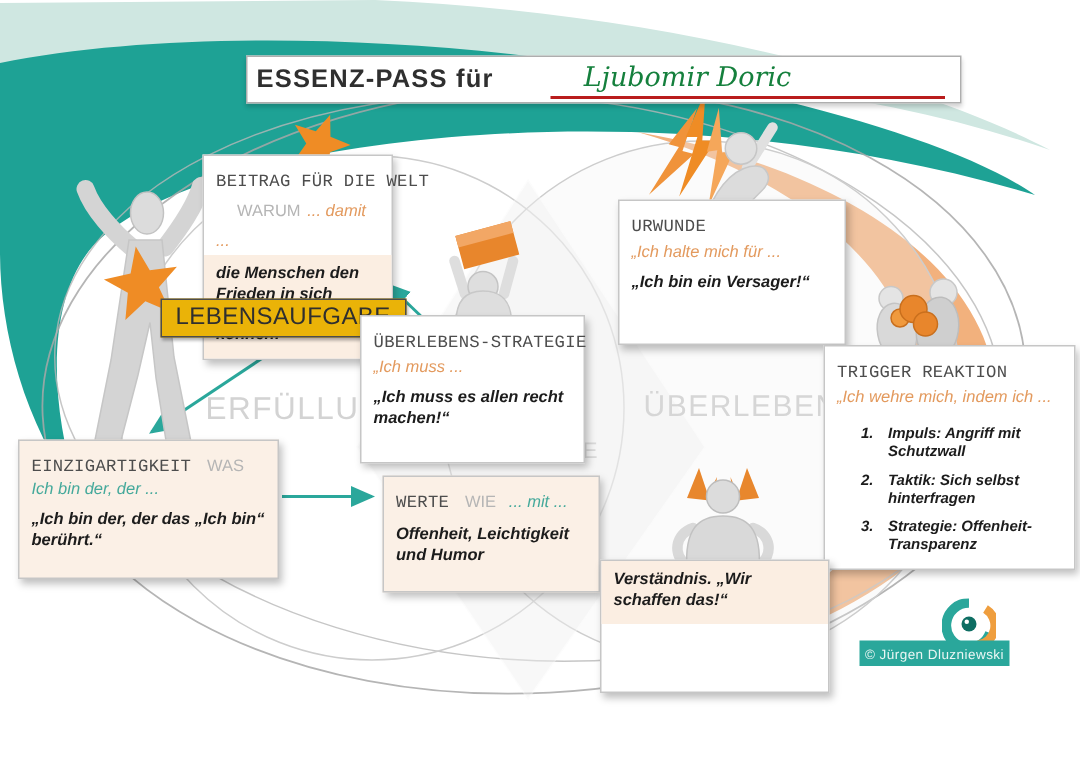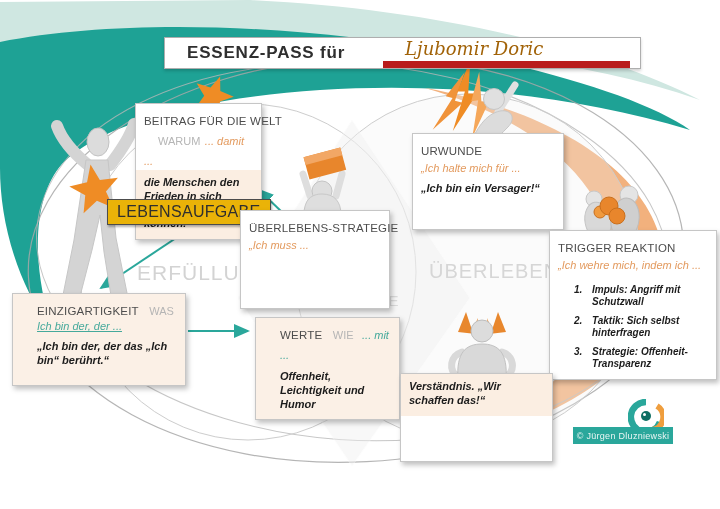--- a/index.html
+++ b/index.html
@@ -3,36 +3,36 @@
 <meta charset="utf-8">
 <style>
   html,body{margin:0;padding:0;background:#fff;}
   .canvas{position:relative;width:720px;height:509px;background:#fff;overflow:hidden;
           font-family:"Liberation Sans","DejaVu Sans",sans-serif;}
   .bg{position:absolute;left:0;top:0;}
 
   
   .titlebar{position:absolute;left:164px;top:37px;width:477px;height:32px;background:#fff;
             border:1px solid #aeaeae;box-shadow:0 2px 3px rgba(0,0,0,.18);
-            display:flex;align-items:center;padding:0 10px 0 22px;box-sizing:border-box;}
+            display:flex;align-items:center;padding:0 10px 0 6px;box-sizing:border-box;}
   .titlebar .t1{font-weight:bold;font-size:17px;letter-spacing:.8px;color:#2f2f2f;white-space:nowrap;}
-  .titlebar .nameline{flex:1;margin-left:38px;border-bottom:7px solid #b91c1c;
+  .titlebar .nameline{flex:1;margin-left:38px;border-bottom:2px solid #b91c1c;
             font-family:"DejaVu Serif","Liberation Serif",serif;font-style:italic;
-            font-size:18px;color:#a16207;padding:0 0 2px 22px;white-space:nowrap;}
+            font-size:18px;color:#15803d;padding:0 0 2px 22px;white-space:nowrap;}
 
   
   .card{position:absolute;background:#fff;border:1px solid #c6c6c6;
         box-shadow:2px 3px 5px rgba(0,0,0,.25);box-sizing:border-box;line-height:1.25;}
   .card .hd{padding:6px 8px 0 8px;}
-  .card-title{font-size:11.5px;color:#4d4d4d;letter-spacing:.2px;white-space:nowrap;}
+  .card-title{font-size:11.5px;color:#4d4d4d;letter-spacing:.2px;white-space:nowrap;font-family:Liberation Mono, monospace;}
   .kw{color:#b5b5b5;margin-left:6px;font-size:11px;}
   .prompt{font-style:italic;color:#e39a5e;font-size:11px;margin-top:2px;}
   .prompt-teal{font-style:italic;color:#45a99b;font-size:11px;margin-left:4px;}
   .stmt{font-style:italic;font-weight:bold;color:#1c1c1c;font-size:11px;padding:6px 8px 8px 8px;}
-  .peach{background:#fbf0e6;padding-left:16px;}
+  .peach{background:#fbf0e6;}
   .stmt-peach{background:#fbeee2;}
 
   .card-beitrag{left:135px;top:103px;width:127px;min-height:93px;}
   .card-einzigartigkeit{left:12px;top:293px;width:174px;min-height:93px;}
   .card-ueberlebens{left:240px;top:210px;width:150px;min-height:99px;}
   .card-werte{left:255px;top:317px;width:145px;min-height:78px;}
   .card-urwunde{left:412px;top:133px;width:152px;min-height:97px;}
   .card-trigger{left:549px;top:230px;width:168px;min-height:116px;}
   .card-belohnung{left:400px;top:373px;width:153px;min-height:89px;}
 
@@ -168,30 +168,31 @@
     </div>
     <div class="stmt stmt-peach">die Menschen den Frieden in sich selbst erkennen können!</div>
   </div>
 
   <div class="tag">LEBENSAUFGABE</div>
 
   <div class="card card-einzigartigkeit peach">
     <div class="hd">
       <span class="card-title">EINZIGARTIGKEIT</span>
       <span class="kw">WAS</span>
-      <div class="prompt-teal" style="margin-left:0;text-decoration:underline;">Ich bin der, der ...</div>
+      <div class="prompt-teal" style="margin-left:0;">Ich bin der, der ...</div>
     </div>
     <div class="stmt">„Ich bin der, der das „Ich bin“ berührt.“</div>
   </div>
 
   <div class="card card-ueberlebens">
     <div class="hd">
       <span class="card-title">ÜBERLEBENS-STRATEGIE</span>
       <div class="prompt">„Ich muss ...</div>
     </div>
+    <div class="stmt">„Ich muss es allen recht machen!“</div>
   </div>
 
   <div class="card card-urwunde">
     <div class="hd">
       <span class="card-title">URWUNDE</span>
       <div class="prompt">„Ich halte mich für ...</div>
     </div>
     <div class="stmt">„Ich bin ein Versager!“</div>
   </div>
 

